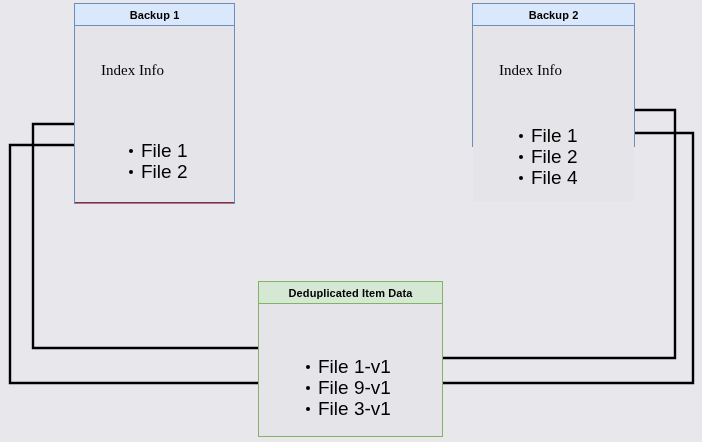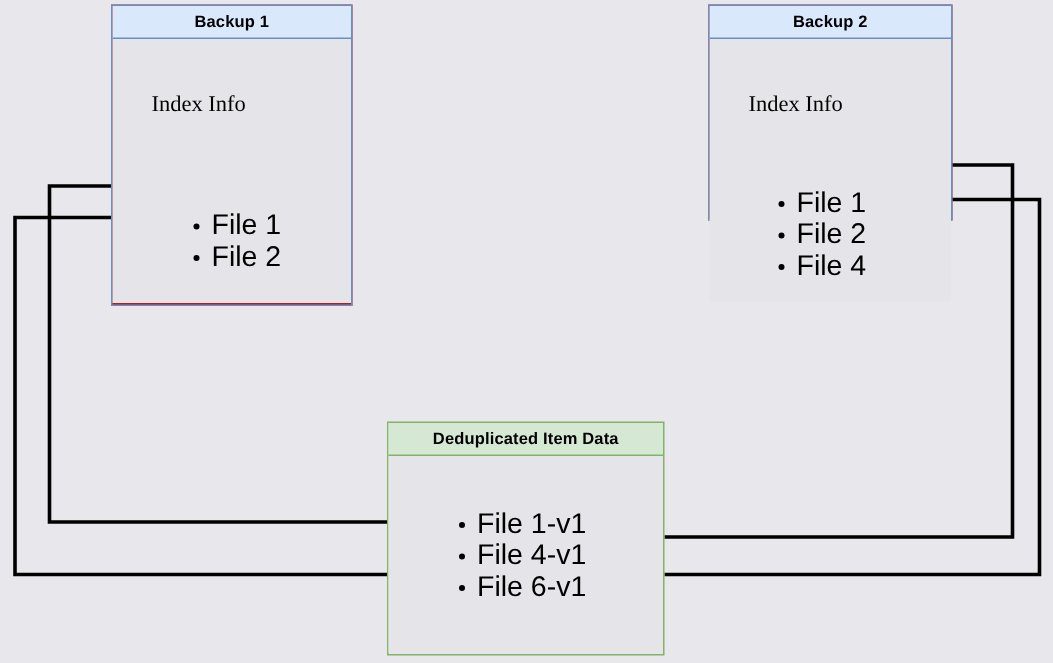--- a/index.html
+++ b/index.html
@@ -62,21 +62,21 @@
   ul.filelist li:before{
     content:"";
     position:absolute;
     left:2px;top:9px;
     width:4px;height:4px;
     border-radius:50%;
     background:#000;
   }
   #b1-files{left:52px;top:114px;}
   #b2-files{left:44px;top:99px;}
-  #dd-files{left:45px;top:35px;text-align:center;}
+  #dd-files{left:45px;top:52px;text-align:center;}
 
   svg#links{position:absolute;left:0;top:0;width:702px;height:442px;pointer-events:none;}
 </style>
 </head>
 <body>
 
 <div id="canvas">
 
   <svg id="links" viewBox="0 0 702 442" xmlns="http://www.w3.org/2000/svg">
     <defs>
@@ -118,19 +118,19 @@
         <li>File 4</li>
       </ul>
     </div>
   </div>
 
   <div class="box green" id="dedup">
     <div class="hdr">Deduplicated Item Data</div>
     <div class="body" style="height:131px;">
       <ul class="filelist" id="dd-files">
         <li>File 1-v1</li>
-        <li>File 4-v1</li>
-        <li>File 6-v1</li>
+        <li>File 9-v1</li>
+        <li>File 3-v1</li>
       </ul>
     </div>
   </div>
 
 </div>
 
 </body></html>

